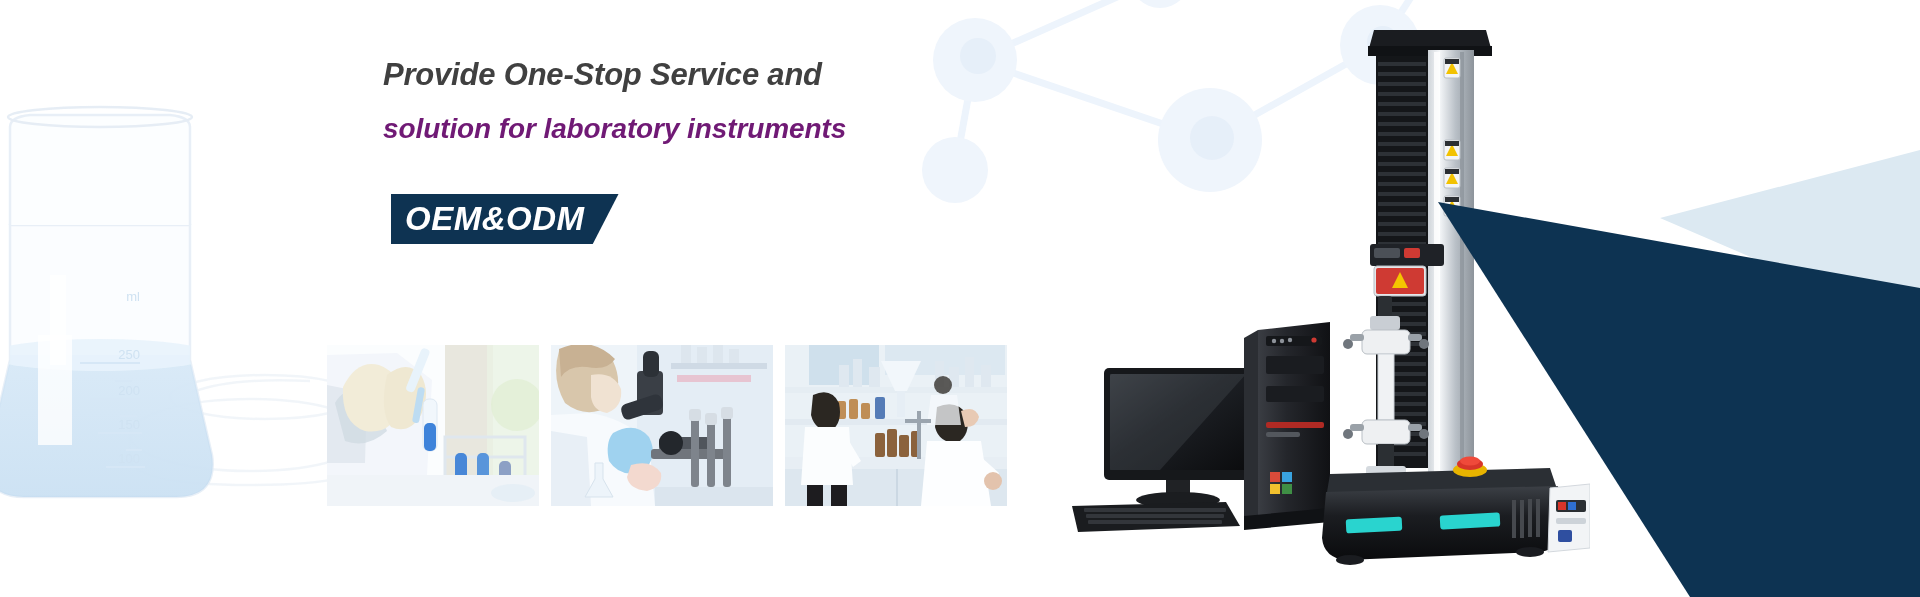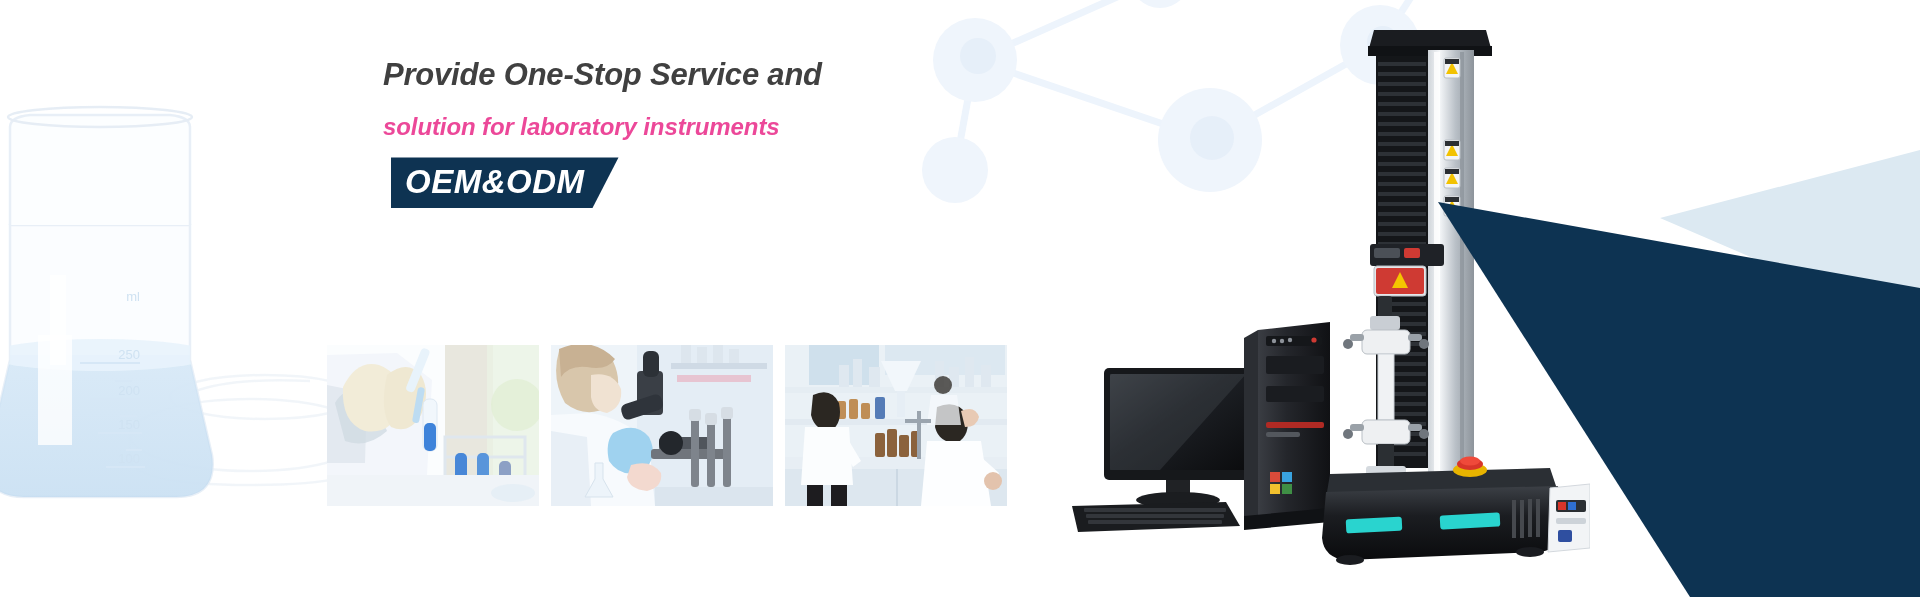--- a/index.html
+++ b/index.html
@@ -39,24 +39,24 @@
     font-size: 31px;
     font-style: italic;
     font-weight: bold;
     color: #404040;
     letter-spacing: -0.2px;
     line-height: 1.1;
     white-space: nowrap;
   }
   .headline-2 {
     margin-top: 22px;
-    font-size: 24px;
+    font-size: 28px;
     font-style: italic;
     font-weight: bold;
-    color: #ec4899;
+    color: #701a75;
     letter-spacing: -0.1px;
     line-height: 1.1;
     white-space: nowrap;
   }
   .tagline-wrap {
     margin-top: 17px;
     margin-left: 8px;
     position: relative;
     display: inline-block;
   }
@@ -66,20 +66,21 @@
     background: #0e3352;
     color: #ffffff;
     font-size: 33px;
     font-style: italic;
     font-weight: bold;
     letter-spacing: 0.5px;
     padding: 5px 34px 6px 14px;
     clip-path: polygon(0 0, 100% 0, calc(100% - 26px) 100%, 0 100%);
     line-height: 1.2;
     white-space: nowrap;
+    margin-top: 32px;
   }
 
   
   .photo-strip {
     position: absolute; left: 327px; top: 345px;
     width: 680px; height: 161px;
     display: flex;
     gap: 12px;
   }
   .photo {

